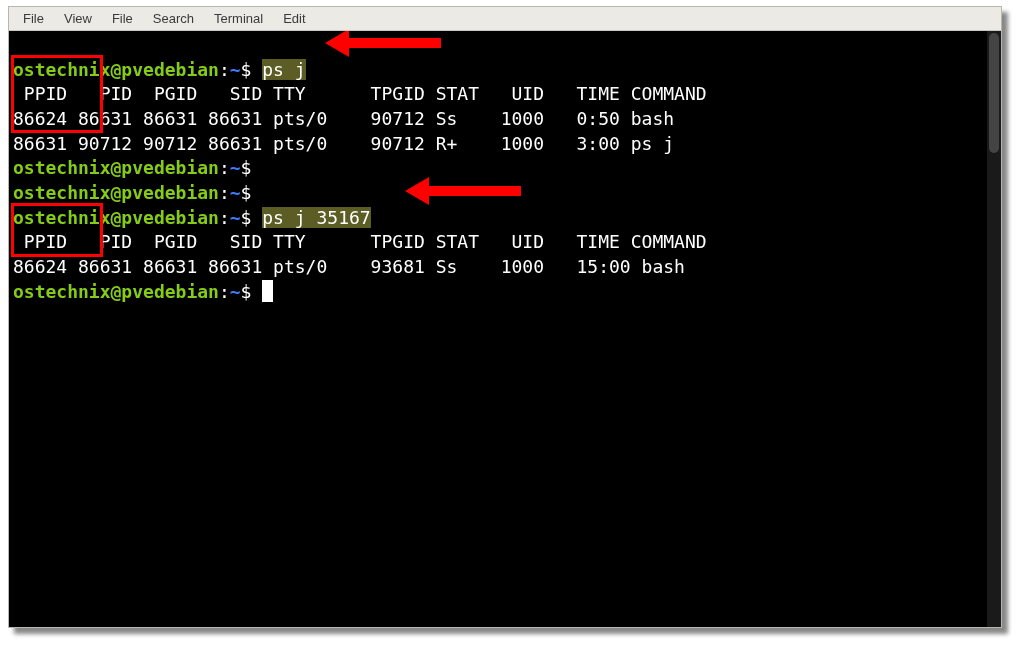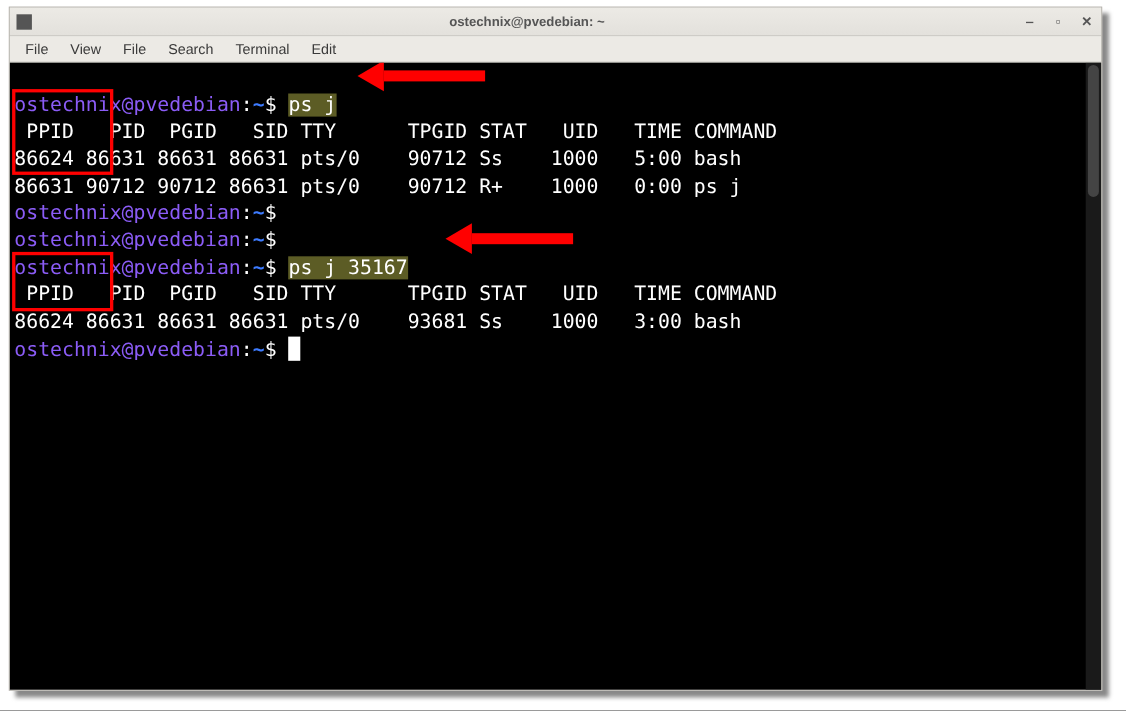--- a/index.html
+++ b/index.html
@@ -64,21 +64,21 @@
     background: #000;
     color: #fff;
     font-family: "DejaVu Sans Mono","Liberation Mono", monospace;
     font-size: 18px;
     line-height: 1.37;
     padding: 2px 4px;
     white-space: pre;
     position: relative;
     overflow: hidden;
   }
-  .prompt-user { color: #8b5cf6; font-weight: normal; }
+  .prompt-user { color: #84cc16; font-weight: bold; }
   .prompt-path { color: #3d7bff; font-weight: bold; }
   .cmd-hl { background: #5c5c25; color: #fff; }
   .cursor {
     display: inline-block;
     width: 11px; height: 22px;
     background: #fff; vertical-align: -4px;
   }
   .redbox {
     position: absolute;
     border: 3px solid #ff0000;
@@ -112,47 +112,40 @@
     border-radius: 5px;
   }
 </style>
 </head>
 <body>
 
 <div class="shadow"></div>
 
 <div class="window">
 
-  <div class="titlebar">
-    <div class="titlebar-icon"></div>
-    <div class="title-text">ostechnix@pvedebian: ~</div>
-    <div class="win-btn">‒</div>
-    <div class="win-btn">▫</div>
-    <div class="win-btn">✕</div>
-  </div>
 
   <div class="menubar">
     <span class="menu-item">File</span>
     <span class="menu-item">View</span>
     <span class="menu-item">File</span>
     <span class="menu-item">Search</span>
     <span class="menu-item">Terminal</span>
     <span class="menu-item">Edit</span>
   </div>
 
   <div class="terminal">
 <span><span class="prompt-user">ostechnix@pvedebian</span><span>:</span><span class="prompt-path">~</span><span>$</span> <span class="cmd-hl">ps j</span></span>
 <span> PPID   PID  PGID   SID TTY      TPGID STAT   UID   TIME COMMAND</span>
-<span>86624 86631 86631 86631 pts/0    90712 Ss    1000   5:00 bash</span>
-<span>86631 90712 90712 86631 pts/0    90712 R+    1000   0:00 ps j</span>
+<span>86624 86631 86631 86631 pts/0    90712 Ss    1000   0:50 bash</span>
+<span>86631 90712 90712 86631 pts/0    90712 R+    1000   3:00 ps j</span>
 <span><span class="prompt-user">ostechnix@pvedebian</span><span>:</span><span class="prompt-path">~</span><span>$</span></span>
 <span><span class="prompt-user">ostechnix@pvedebian</span><span>:</span><span class="prompt-path">~</span><span>$</span></span>
 <span><span class="prompt-user">ostechnix@pvedebian</span><span>:</span><span class="prompt-path">~</span><span>$</span> <span class="cmd-hl">ps j 35167</span></span>
 <span> PPID   PID  PGID   SID TTY      TPGID STAT   UID   TIME COMMAND</span>
-<span>86624 86631 86631 86631 pts/0    93681 Ss    1000   3:00 bash</span>
+<span>86624 86631 86631 86631 pts/0    93681 Ss    1000   15:00 bash</span>
 <span><span class="prompt-user">ostechnix@pvedebian</span><span>:</span><span class="prompt-path">~</span><span>$</span> <span class="cursor"></span></span>
 
     <div class="scrollbar">
       <div class="scrollthumb"></div>
     </div>
 
     
     <div class="redbox" style="left:2px; top:24px; width:92px; height:78px;"></div>
     <div class="redbox" style="left:2px; top:172px; width:92px; height:54px;"></div>
 

